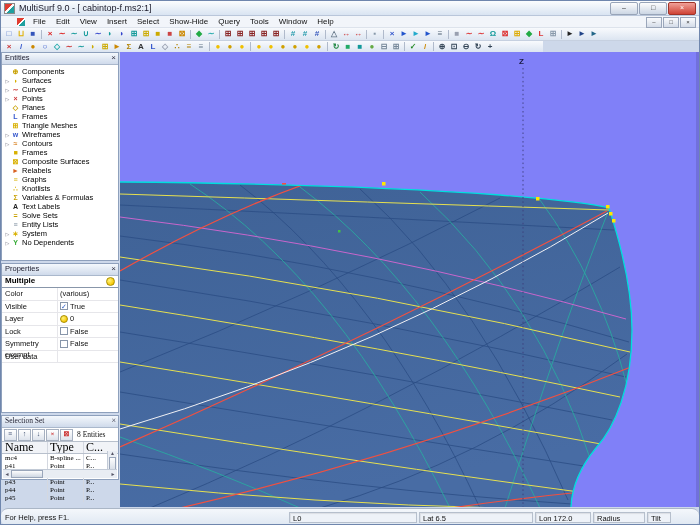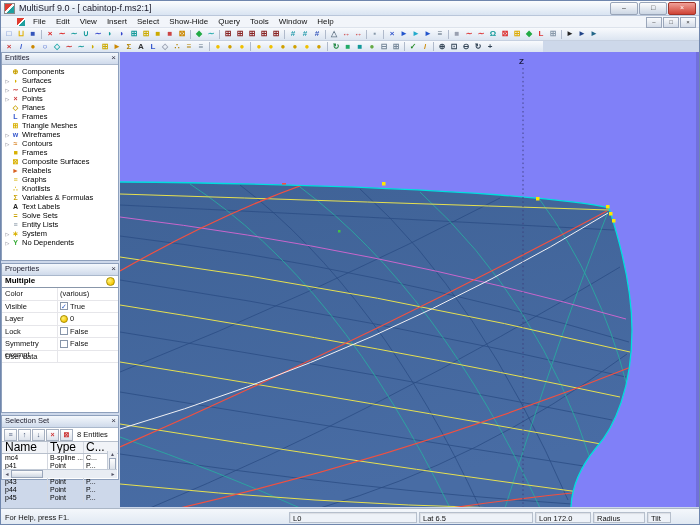--- a/index.html
+++ b/index.html
@@ -50,21 +50,21 @@
     padding-left:3px;position:relative;color:#000;}
   .prow{display:flex;height:11.5px;border-bottom:1px solid #e6e6ea;font-size:7.5px;align-items:center;}
   .plab{width:52px;padding-left:3px;border-right:1px solid #e6e6ea;color:#111;align-self:stretch;line-height:11px;}
   .pval{flex:1;display:flex;align-items:center;padding-left:2px;gap:2px;color:#111;}
   .pctl{width:8px;height:8px;box-sizing:border-box;flex:0 0 auto;}
   .pctl.chk{border:1px solid #8896aa;background:#fff;font-size:7px;line-height:7px;text-align:center;color:#3060c8;}
   .pctl.chk.on::before{content:"✓";}
   .pctl.bulb,.bulbdot{border-radius:50%;background:radial-gradient(circle at 35% 35%,#fff37a,#f5c400 75%);
     border:1px solid #a98f00;}
   .bulbdot{position:absolute;right:3px;top:1px;width:7px;height:7px;}
-  #selset{top:414px;height:65px;}
+  #selset{top:414px;height:65px;font-family:Liberation Serif, serif;}
   #seltb{height:13px;display:flex;align-items:center;border-bottom:1px solid #b8c0cc;padding-left:2px;gap:1px;font-size:7.5px;color:#111;}
   .selti{width:11px;height:10px;border:1px solid #a6b0c0;background:linear-gradient(#fff,#dde3ec);
     text-align:center;font-size:7px;line-height:9px;font-weight:bold;flex:0 0 auto;}
   #selcount{padding-left:3px;}
   .srow{display:flex;height:8px;font-size:7px;line-height:8px;color:#000;}
   #selhead{height:11px;border-bottom:1px solid #b8c0cc;background:#f1f3f7;font-size:12px;line-height:10px;font-weight:normal;}
   .c-name{width:46px;padding-left:3px;border-right:1px solid #d4d8e0;box-sizing:border-box;}
   .c-type{width:36px;padding-left:2px;border-right:1px solid #d4d8e0;box-sizing:border-box;
     white-space:nowrap;overflow:hidden;}
   .c-c{flex:1;padding-left:2px;white-space:nowrap;overflow:hidden;}
@@ -74,21 +74,21 @@
   #vthumb{margin:1px;height:14px;background:linear-gradient(#fdfdfd,#cfd7e2);border:1px solid #9aa6ba;}
   #hscroll{position:absolute;left:1px;right:1px;bottom:1px;height:8px;background:#e9edf3;
     border-top:1px solid #c2cad6;display:flex;align-items:center;font-size:5px;color:#556;}
   #hthumb{width:30px;height:6px;background:linear-gradient(#fdfdfd,#cfd7e2);border:1px solid #9aa6ba;}
   .sarrow{width:8px;text-align:center;}
   
   #viewport{position:absolute;left:119px;top:51px;width:581px;height:455px;background:#8080f8;}
   
   #status{position:absolute;left:0;right:0;top:507px;height:17px;
     background:linear-gradient(#f4f7fb,#dee7f2);border-top:1px solid #aab6c6;
-    display:flex;align-items:center;font-size:7.5px;color:#111;padding:0 2px;gap:2px;}
+    display:flex;align-items:center;font-size:7.5px;color:#111;padding:0 2px;gap:2px;border-radius:7px;}
   #shelp{width:282px;padding-left:2px;}
   .sseg{height:11px;border:1px solid #b6bfcc;background:#eef2f8;box-shadow:inset 1px 1px 1px rgba(0,0,0,0.08);
     padding:0 3px;line-height:11px;box-sizing:border-box;}
   .w-l0{width:128px;}.w-lat{width:114px;}.w-lon{width:56px;}.w-rad{width:52px;}.w-tilt{width:24px;}
 </style>
 </head>
 <body>
 
 <div id="win">
 

